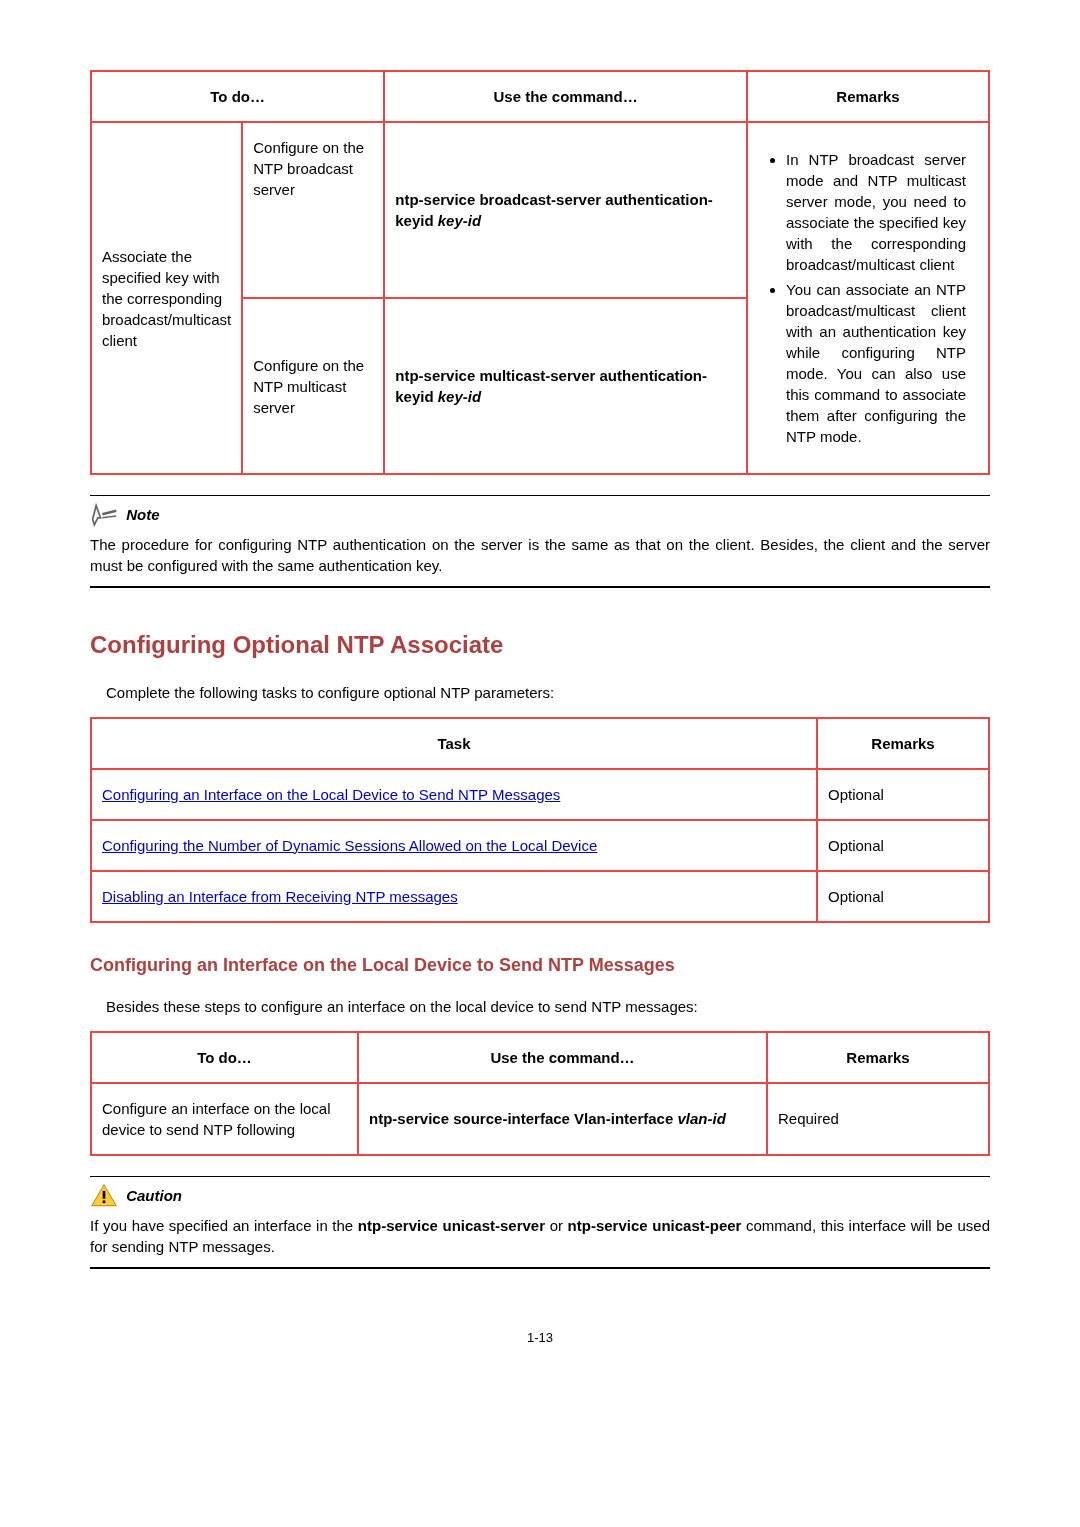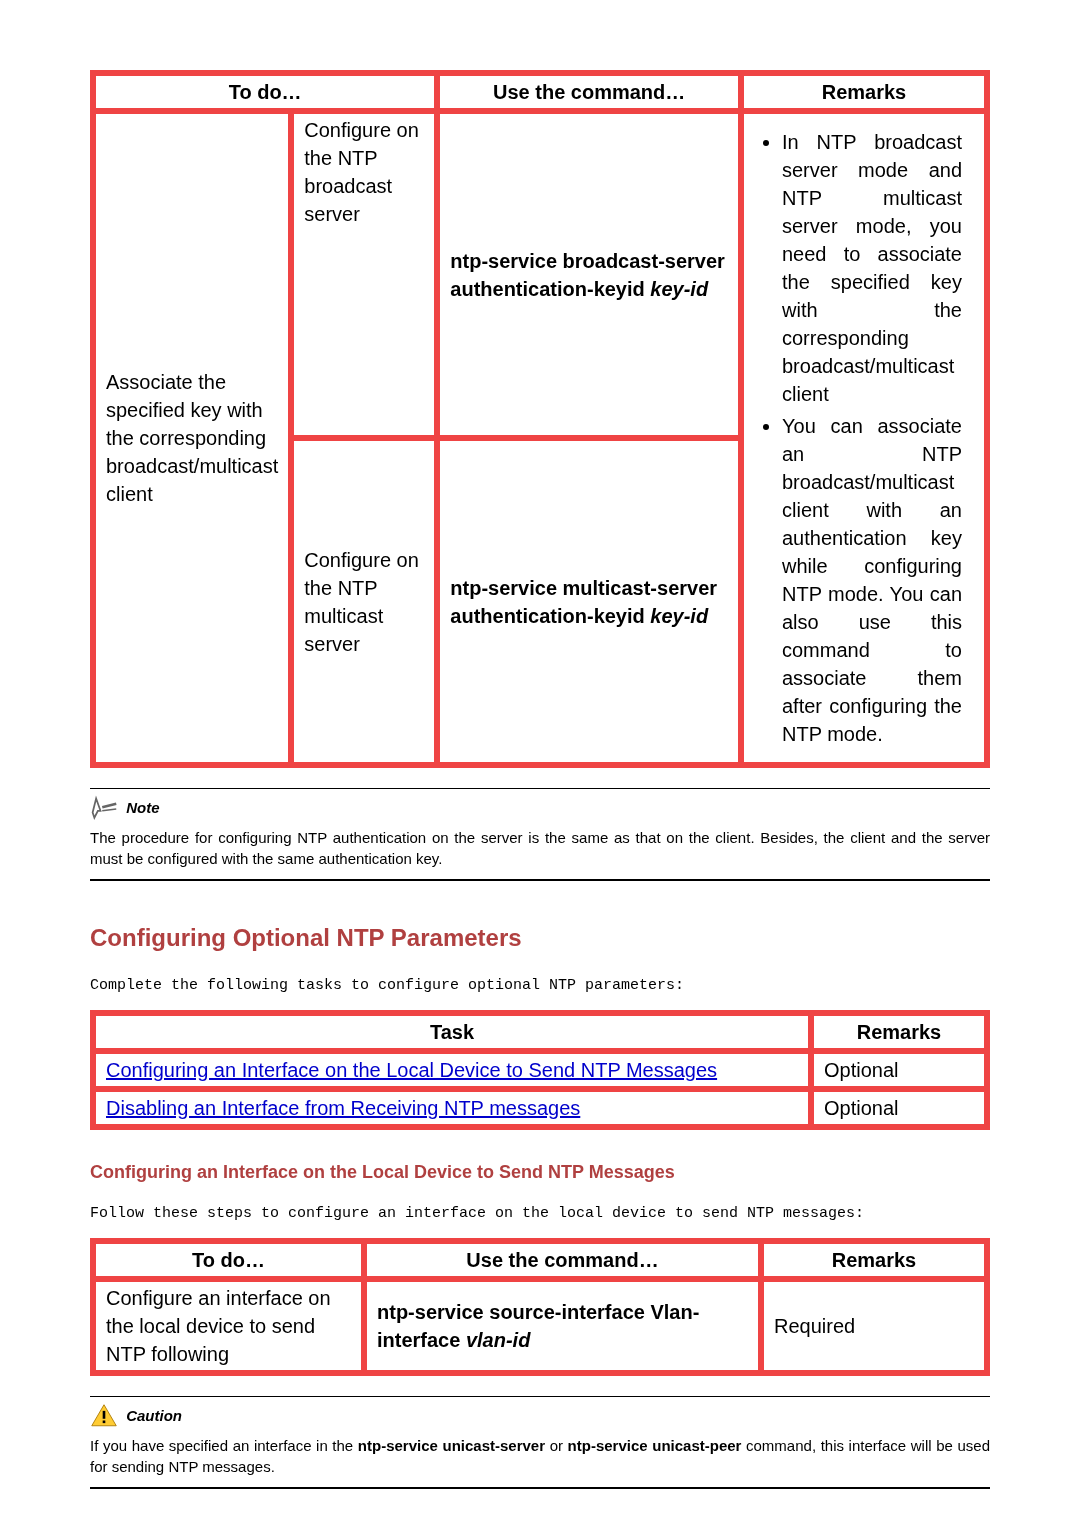--- a/index.html
+++ b/index.html
@@ -11,25 +11,25 @@
     width: 1080px;
     box-sizing: border-box;
     line-height: 1.4;
   }
   table {
     border-collapse: collapse;
     width: 100%;
     margin-bottom: 20px;
   }
   th, td {
-    border: 6px solid #ef4444;
-    padding: 2px 10px;
+    border: 2px solid #ef4444;
+    padding: 14px 10px;
     text-align: left;
     vertical-align: top;
-    font-size: 20px;
+    font-size: 15px;
   }
   th {
     font-weight: bold;
     text-align: center;
     background: #fff;
   }
   .cmd-bold { font-weight: bold; }
   .cmd-italic { font-style: italic; font-weight: bold;}
   .bullet-list { margin: 12px; padding-left: 16px; }
   .bullet-list li { margin-bottom: 4px; text-align: justify;}
@@ -50,21 +50,21 @@
     font-size: 24px;
     font-weight: bold;
     margin: 40px 0 20px 0;
   }
   h2.subsection {
     color: #b04040;
     font-size: 18px;
     font-weight: bold;
     margin: 30px 0 18px 0;
   }
-  .intro { margin: 0 0 14px 0; font-family: Liberation Mono, monospace; }
+  .intro { margin: 0 0 14px 16px; }
   a.link { color: #0000cc; text-decoration: underline; cursor: pointer; }
   .page-num { text-align: center; font-size: 13px; margin-top: 60px; }
   .justify { text-align: justify; }
   .valign-mid td { vertical-align: middle; }
 </style>
 </head>
 <body>
 
 <table>
   <tbody>
@@ -102,42 +102,46 @@
         <path d="M3 20 L7 4 L12 18 L9 18 L5 26 Z" fill="none" stroke="#666" stroke-width="2"></path>
         <path d="M14 14 L30 10" stroke="#666" stroke-width="3"></path>
         <path d="M14 18 L30 16" stroke="#666" stroke-width="2"></path>
       </svg>
   </span>
   <span class="note-label">Note</span>
 </div>
 <p class="note-text justify">The procedure for configuring NTP authentication on the server is the same as that on the client. Besides, the client and the server must be configured with the same authentication key.</p>
 <hr class="hr-medium">
 
-<h1 class="section">Configuring Optional NTP Parameters</h1>
+<h1 class="section">Configuring Optional NTP Associate</h1>
 <p class="intro">Complete the following tasks to configure optional NTP parameters:</p>
 
 <table>
   <tbody>
       <tr>
     <th>Task</th>
     <th style="width:150px;">Remarks</th>
   </tr>
   <tr>
     <td><a class="link">Configuring an Interface on the Local Device to Send NTP Messages</a></td>
     <td>Optional</td>
   </tr>
   <tr>
+    <td><a class="link">Configuring the Number of Dynamic Sessions Allowed on the Local Device</a></td>
+    <td>Optional</td>
+  </tr>
+  <tr>
     <td><a class="link">Disabling an Interface from Receiving NTP messages</a></td>
     <td>Optional</td>
   </tr>
 </tbody>
   </table>
 
 <h2 class="subsection">Configuring an Interface on the Local Device to Send NTP Messages</h2>
-<p class="intro">Follow these steps to configure an interface on the local device to send NTP messages:</p>
+<p class="intro">Besides these steps to configure an interface on the local device to send NTP messages:</p>
 
 <table class="valign-mid">
   <tbody>
       <tr>
     <th style="width:245px;">To do…</th>
     <th>Use the command…</th>
     <th style="width:200px;">Remarks</th>
   </tr>
   <tr>
     <td>Configure an interface on the local device to send NTP following</td>

